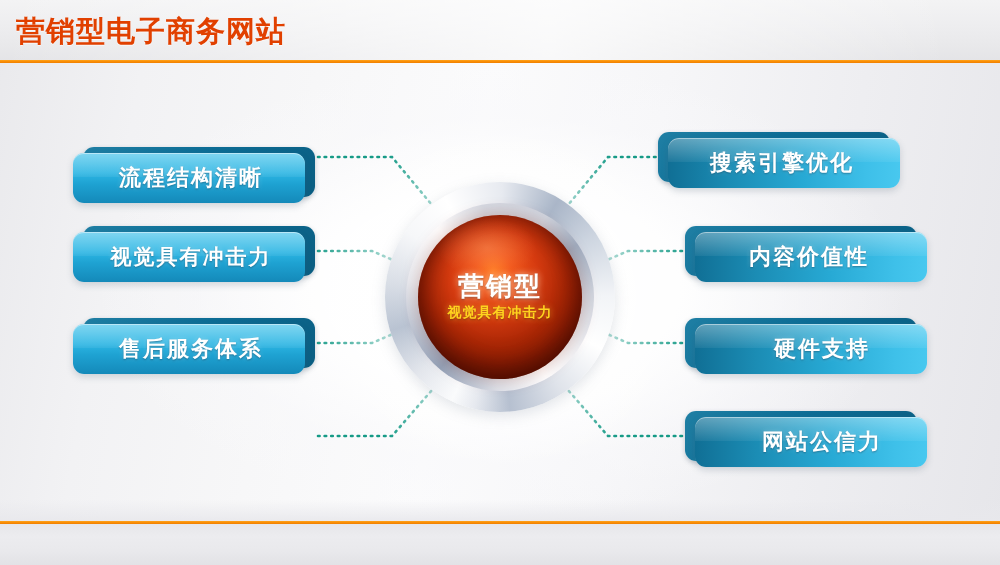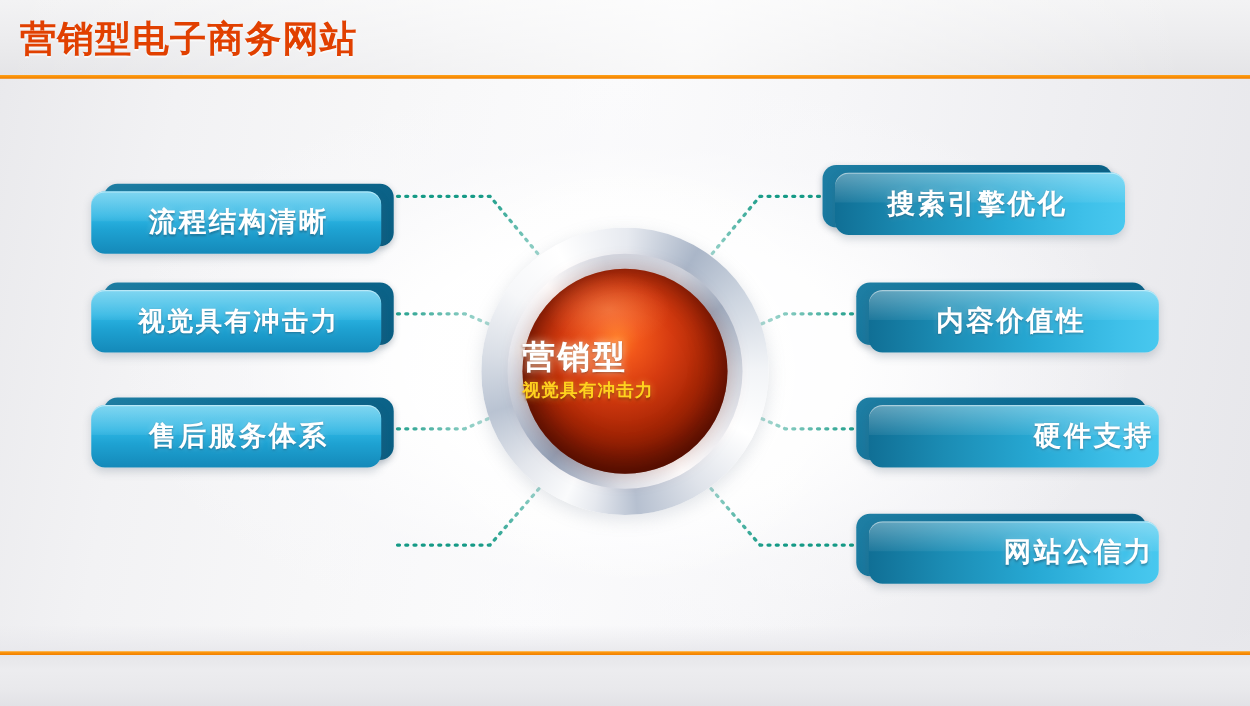--- a/index.html
+++ b/index.html
@@ -78,21 +78,21 @@
       inset 0 0 26px rgba(60,8,0,.55),
       inset 0 -12px 26px rgba(40,5,0,.45),
       0 0 18px rgba(140,30,0,.28);
   }
   #sphere-gloss{
     position:absolute;left:0;top:0;width:164px;height:164px;border-radius:50%;
     background:radial-gradient(ellipse 66px 40px at 42% 20%, rgba(255,190,140,.30) 0%, rgba(255,160,110,.10) 52%, rgba(255,255,255,0) 75%);
   }
   #hub-text{
     position:absolute;left:0;top:0;width:164px;height:164px;
-    display:flex;flex-direction:column;justify-content:center;
+    display:flex;flex-direction:column;align-items:center;justify-content:center;
   }
   #hub-title{
     font-size:26px;font-weight:bold;color:#ffffff;letter-spacing:2px;line-height:1.1;
     text-shadow:0 0 7px rgba(255,235,200,.85),0 1px 2px rgba(90,20,0,.7);
   }
   #hub-sub{
     margin-top:4px;font-size:14px;font-weight:bold;color:#ffd21e;letter-spacing:1px;
     text-shadow:0 0 6px rgba(255,190,60,.75),0 1px 2px rgba(90,20,0,.65);
   }
 
@@ -125,21 +125,21 @@
   }
   .chip .label{
     position:relative;z-index:2;width:100%;
     font-size:22px;font-weight:bold;color:#ffffff;letter-spacing:2px;
     text-shadow:0 1px 2px rgba(10,70,100,.55),0 0 5px rgba(255,255,255,.25);
     white-space:nowrap;
   }
   .chip.left  .label{text-align:center;padding-left:4px;box-sizing:border-box;}
   .chip.right .label{text-align:center;padding-right:4px;box-sizing:border-box;}
   .chip.left.al-left  .label{text-align:left;padding-left:20px;}
-  .chip.right.al-left .label{text-align:right;padding-left:26px;}
+  .chip.right.al-left .label{text-align:center;padding-left:26px;}
 </style>
 </head>
 <body>
 
 <div id="slide">
 
   <div id="header"></div>
   <div id="page-title">营销型电子商务网站</div>
   <div class="rule" id="rule-top"></div>
 

